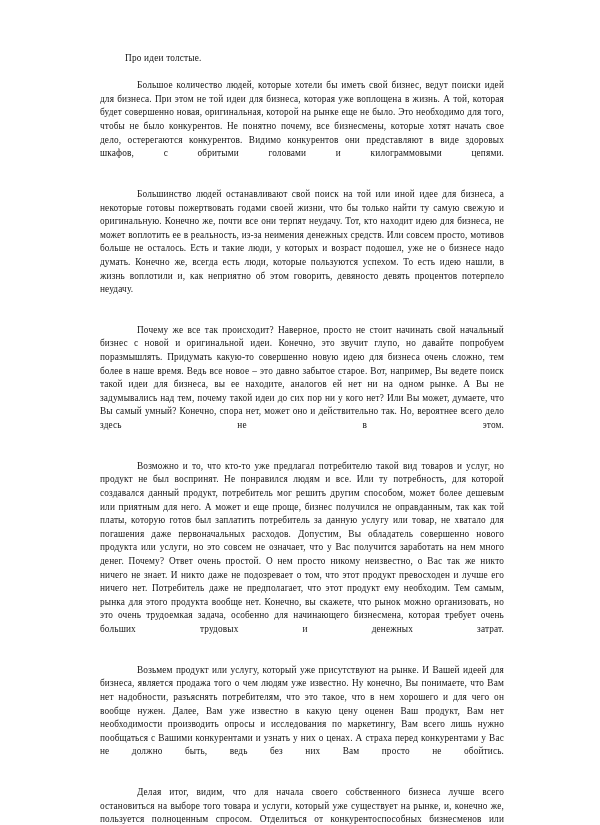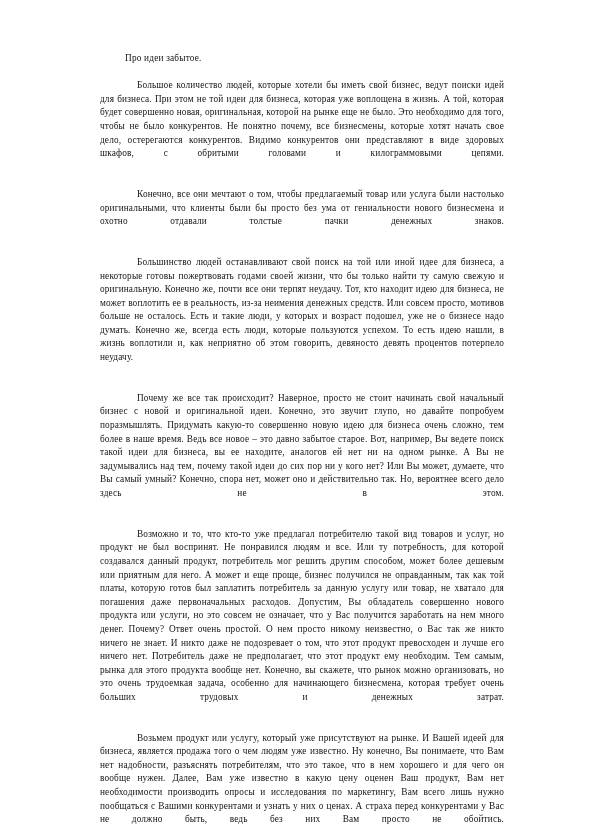--- a/index.html
+++ b/index.html
@@ -66,25 +66,24 @@
     display: inline-block;
     width: 100%;
   }
 </style>
 </head>
 <body>
 
 <div class="page">
   <div class="page-body">
 
-    <p class="doc-title">Про идеи забытое.</p>
+    <p class="doc-title">Про идеи толстые.</p>
 
     <p class="para">Большое количество людей, которые хотели бы иметь свой бизнес, ведут поиски идей для бизнеса. При этом не той идеи для бизнеса, которая уже воплощена в жизнь. А той, которая будет совершенно новая, оригинальная, которой на рынке еще не было. Это необходимо для того, чтобы не было конкурентов. Не понятно почему, все бизнесмены, которые хотят начать свое дело, остерегаются конкурентов. Видимо конкурентов они представляют в виде здоровых шкафов, с обритыми головами и килограммовыми цепями.</p>
 
-    <p class="para">Конечно, все они мечтают о том, чтобы предлагаемый товар или услуга были настолько оригинальными, что клиенты были бы просто без ума от гениальности нового бизнесмена и охотно отдавали толстые пачки денежных знаков.</p>
 
     <p class="para">Большинство людей останавливают свой поиск на той или иной идее для бизнеса, а некоторые готовы пожертвовать годами своей жизни, что бы только найти ту самую свежую и оригинальную. Конечно же, почти все они терпят неудачу. Тот, кто находит идею для бизнеса, не может воплотить ее в реальность, из-за неимения денежных средств. Или совсем просто, мотивов больше не осталось. Есть и такие люди, у которых и возраст  подошел, уже не о бизнесе надо думать. Конечно же, всегда есть люди, которые пользуются успехом. То есть идею нашли, в жизнь воплотили и, как неприятно об этом говорить, девяносто девять процентов потерпело неудачу.</p>
 
     <p class="para">Почему же все так происходит? Наверное, просто не стоит начинать свой начальный бизнес с новой и оригинальной идеи. Конечно, это звучит глупо, но давайте попробуем поразмышлять. Придумать какую-то совершенно новую идею для бизнеса очень сложно, тем более в наше время. Ведь все новое – это давно забытое старое. Вот, например, Вы ведете поиск такой идеи для бизнеса, вы ее находите, аналогов ей нет ни на одном рынке. А Вы не задумывались над тем, почему такой идеи до сих пор ни у кого нет? Или Вы может, думаете, что Вы самый умный? Конечно, спора нет, может оно и действительно так. Но, вероятнее всего дело здесь не в этом.</p>
 
     <p class="para">Возможно и то, что кто-то уже предлагал потребителю такой вид товаров и услуг, но продукт не был воспринят. Не понравился людям и все. Или ту потребность, для которой создавался данный продукт, потребитель мог решить другим способом, может более дешевым или приятным для него. А может и еще проще, бизнес получился не оправданным, так как той платы, которую готов был заплатить потребитель за данную услугу или товар, не хватало для погашения даже первоначальных расходов. Допустим, Вы обладатель совершенно нового продукта или услуги, но это совсем не означает, что у Вас получится заработать на нем много денег. Почему? Ответ очень простой. О нем просто никому неизвестно, о Вас так же никто ничего не знает. И никто даже не подозревает о том, что этот продукт превосходен и лучше его ничего нет. Потребитель даже не предполагает, что этот продукт ему необходим. Тем самым, рынка для этого продукта вообще нет. Конечно, вы скажете, что рынок можно организовать, но это очень трудоемкая задача, особенно для начинающего бизнесмена, которая требует очень больших трудовых и денежных затрат.</p>
 
     <p class="para">Возьмем продукт или услугу, который уже присутствуют на рынке. И Вашей идеей для бизнеса, является продажа того о чем людям уже известно. Ну конечно, Вы понимаете, что Вам нет надобности, разъяснять потребителям, что это такое, что в нем хорошего и для чего он вообще нужен. Далее, Вам уже известно в какую цену оценен Ваш продукт, Вам нет необходимости производить опросы и исследования по маркетингу, Вам всего лишь нужно пообщаться с Вашими конкурентами и узнать у них о ценах. А страха перед конкурентами у Вас не должно быть, ведь без них Вам просто не обойтись.</p>
 
     <p class="para">Делая итог, видим, что для начала своего собственного бизнеса лучше всего остановиться на выборе того товара и услуги, который уже существует на рынке, и, конечно же, пользуется полноценным спросом. Отделиться от конкурентоспособных бизнесменов или наоборот. это уж как Вам угодно, и потихонечку захватывать маленькие кусочки рынка. А когда у Вас появится немного опыта и лишние денежные средства, то тогда следует подумать и о воплощении в жизнь Вашей сокровенной идеи для бизнеса, если, конечно, в этом будет необходимость.</p>

